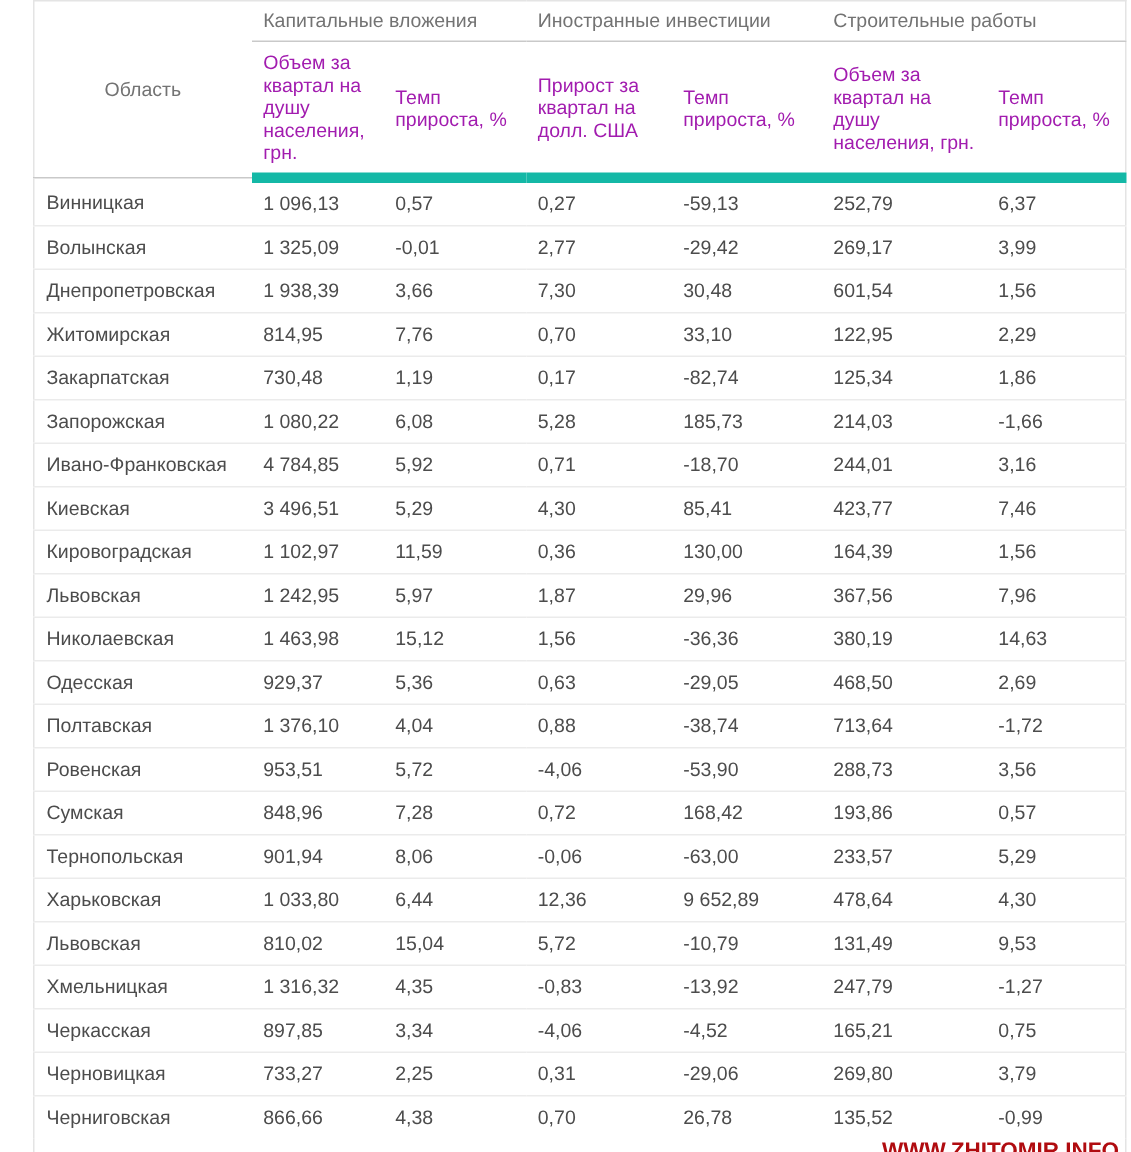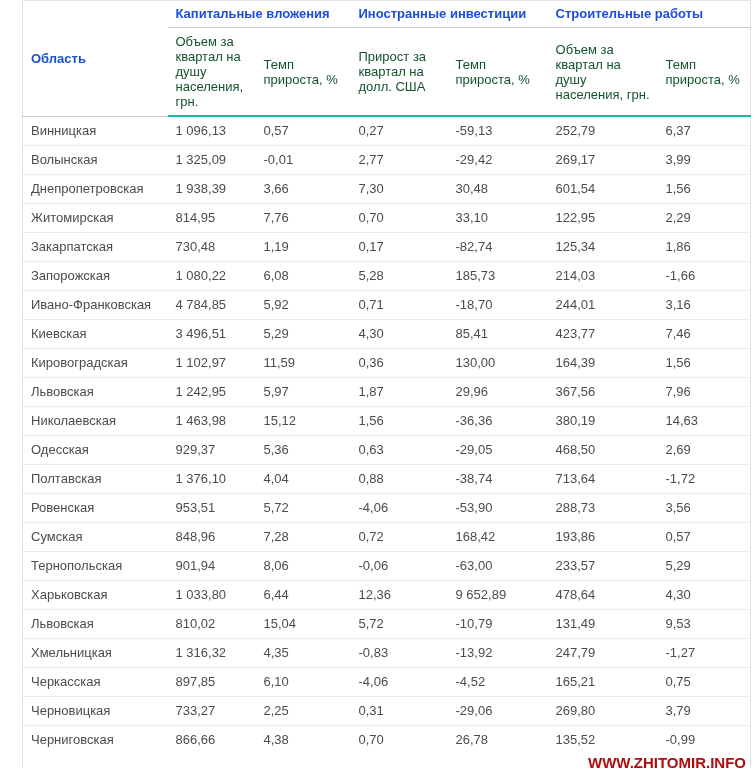--- a/index.html
+++ b/index.html
@@ -16,40 +16,41 @@
     position: absolute;
     left: 22px;
     top: 0;
     width: 728px;
     border-collapse: collapse;
     table-layout: fixed;
     font-size: 13px;
     color: #4c4c4c;
     border: 1px solid #e4e4e4;
   }
-  thead th { text-align: left; font-weight: 700; color: #1d4ed8; }
+  thead th { text-align: left; font-weight: 400; color: #737373; }
   .group-row th {
     padding: 6px 8px 7px 8px;
     border-bottom: 1px solid #c9c9c9;
     font-size: 13px;
     line-height: 13px;
     vertical-align: middle;
   }
   th.region-head {
     vertical-align: middle;
     padding: 16px 8px;
     border-bottom: 1px solid #c9c9c9;
+    text-align: center;
   }
   .sub-row th {
     font-weight: 400;
-    color: #14532d;
+    color: #a21caf;
     vertical-align: middle;
     padding: 6px 8px;
     line-height: 15px;
-    border-bottom: 2px solid #14b8a6;
+    border-bottom: 7px solid #14b8a6;
   }
   tbody td {
     padding: 7px 8px;
     line-height: 14px;
     border-top: 1px solid #ebebeb;
     white-space: nowrap;
     overflow: hidden;
   }
   tbody tr:first-child td { border-top: none; }
   tr.footer-row td {
@@ -282,21 +283,21 @@
     <td>4,35</td>
     <td>-0,83</td>
     <td>-13,92</td>
     <td>247,79</td>
     <td>-1,27</td>
   </tr>
 
   <tr>
     <td>Черкасская</td>
     <td>897,85</td>
-    <td>6,10</td>
+    <td>3,34</td>
     <td>-4,06</td>
     <td>-4,52</td>
     <td>165,21</td>
     <td>0,75</td>
   </tr>
 
   <tr>
     <td>Черновицкая</td>
     <td>733,27</td>
     <td>2,25</td>

